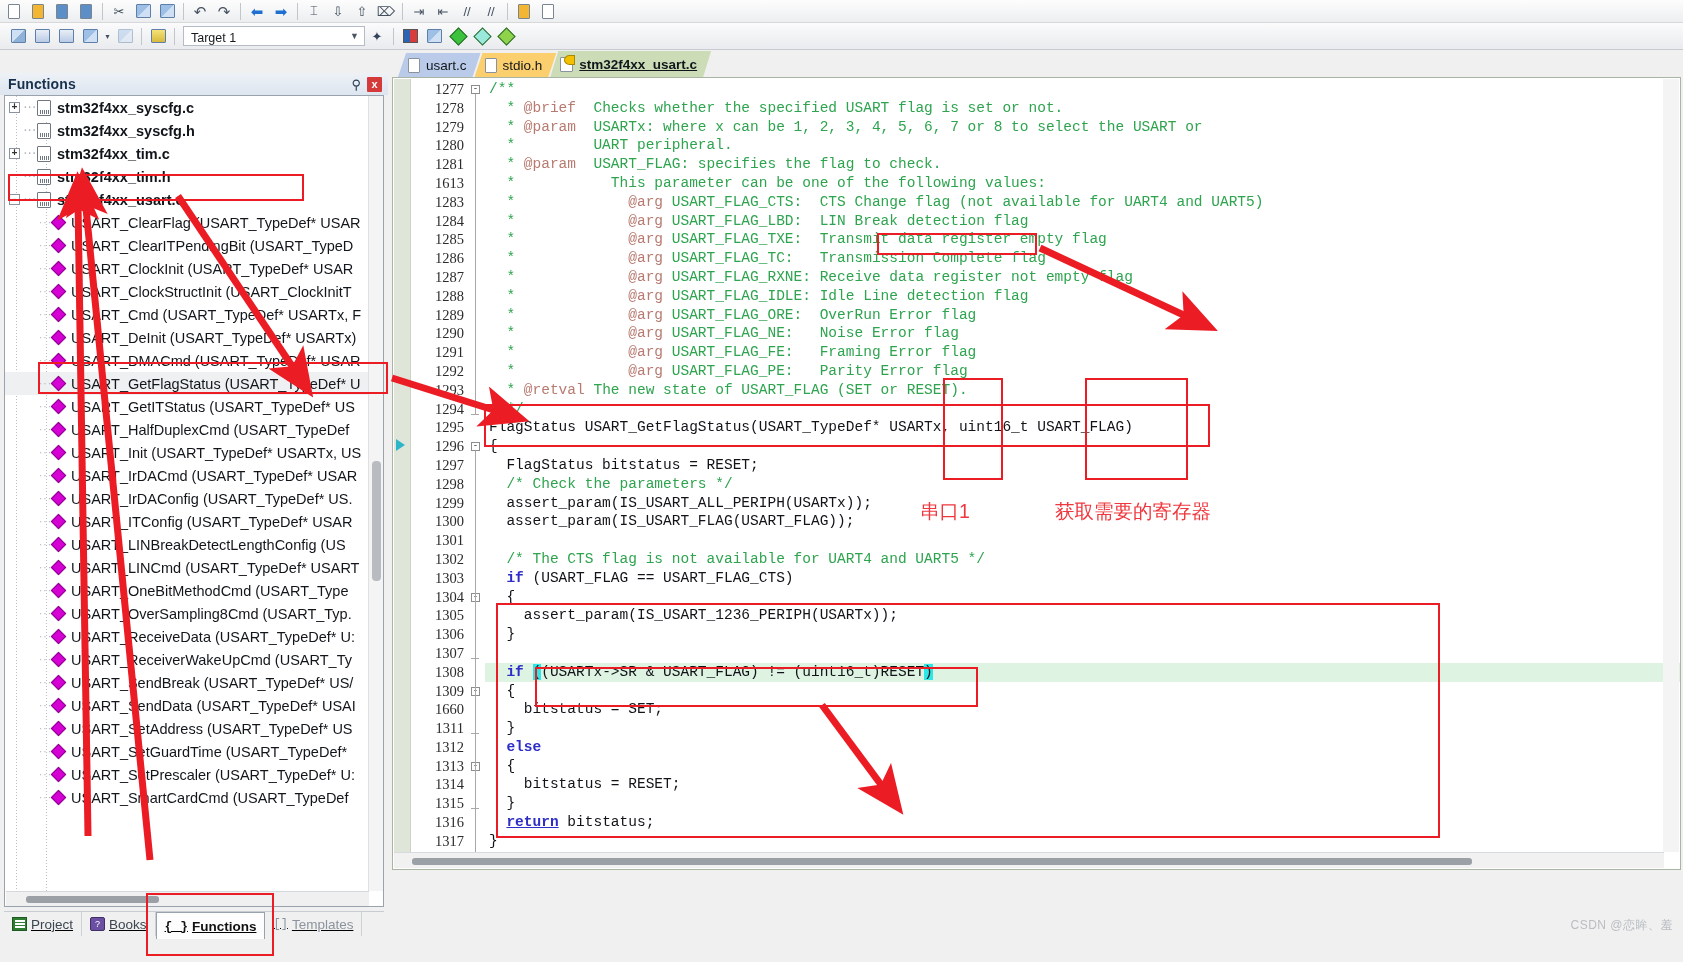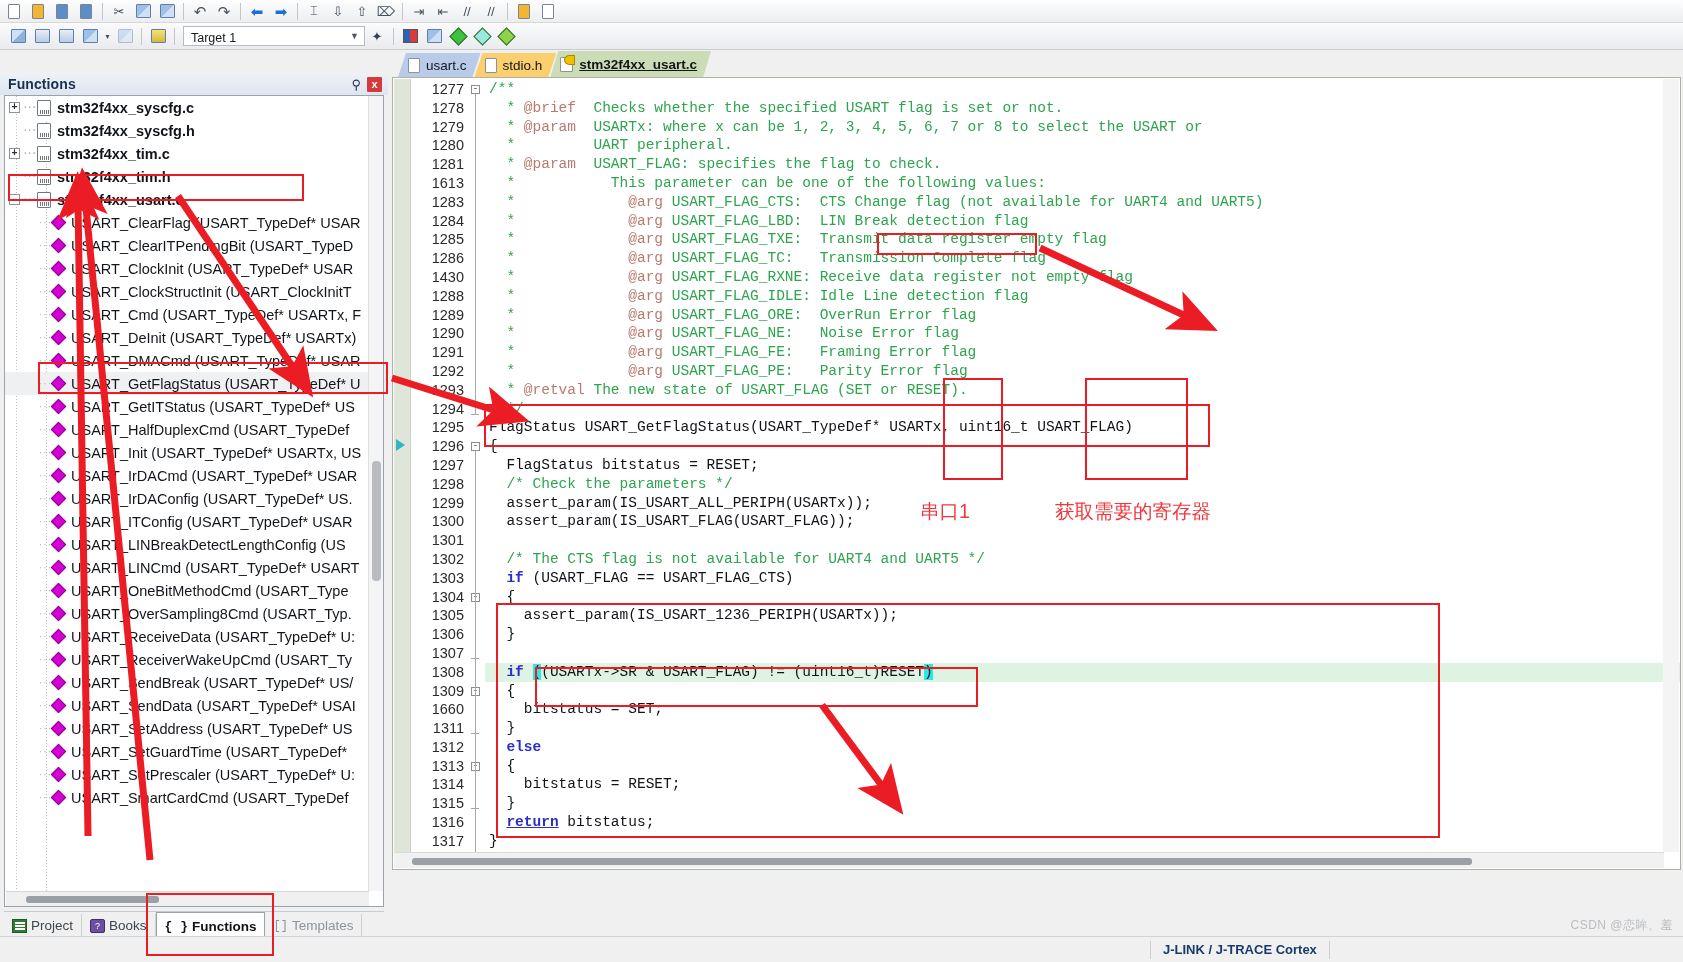--- a/index.html
+++ b/index.html
@@ -152,23 +152,24 @@
     background: #f4f4f4; border-left: 1px solid #e0e0e0;
   }
   .tree-vscroll .thumb {
     position: absolute; left: 3px; top: 365px; width: 9px; height: 120px;
     background: #b8bcc0; border-radius: 4px;
   }
 
   
   .dock-tabs {
     position: absolute; left: 4px; top: 838px; width: 380px; height: 28px;
-    display: flex; align-items: center;
+    display: flex; align-items: flex-start;
     border-top: 1px solid #c7ccd2;
     background: #f0f0f0;
+    text-decoration: underline;
   }
   .dock-tab {
     height: 24px; display: flex; align-items: center; gap: 4px;
     padding: 0 8px; font-size: 13.5px; color: #3c4650;
     border-right: 1px solid #ccd1d6;
   }
   .dock-tab.active {
     background: #fdfdfd; border: 1px solid #9aa3ad; border-bottom: none;
     color: #111; font-weight: bold; height: 27px;
   }
@@ -220,21 +221,21 @@
   .gutter-bp {
     position: absolute; left: 1px; top: 1px; width: 17px; bottom: 1px;
     background: #dfe6d9; border-right: 1px solid #cbd4c4;
   }
   .marker-arrow {
     position: absolute; left: 3px; top: 361px; width: 0; height: 0;
     border-left: 9px solid #2fb5c8; border-top: 6px solid transparent; border-bottom: 6px solid transparent;
   }
   .linenums {
     position: absolute; left: 18px; top: 2px; width: 56px;
-    font-family: Liberation Sans, sans-serif; font-size: 14.5px;
+    font-family: Liberation Serif, serif; font-size: 14.5px;
     color: #2b2b2b; text-align: right;
   }
   .linenums div { height: 18.8px; line-height: 18.8px; padding-right: 3px;}
   .foldcol {
     position: absolute; left: 74px; top: 2px; width: 18px; bottom: 0;
   }
   .foldcol .fline {
     position: absolute; left: 8px; width: 1px; background: #a8a8a8;
   }
   .fold-box {
@@ -622,21 +623,21 @@
           <div>1277</div>
           <div>1278</div>
           <div>1279</div>
           <div>1280</div>
           <div>1281</div>
           <div>1613</div>
           <div>1283</div>
           <div>1284</div>
           <div>1285</div>
           <div>1286</div>
-          <div>1430</div>
+          <div>1287</div>
           <div>1288</div>
           <div>1289</div>
           <div>1290</div>
           <div>1291</div>
           <div>1292</div>
           <div>1293</div>
           <div>1294</div>
           <div>1295</div>
           <div>1296</div>
           <div>1297</div>
@@ -679,26 +680,20 @@
         </div>
       <div class="codearea" id="code-host"><div class="cline"><span class="cmt">/**</span></div><div class="cline"><span class="cmt">  * </span><span class="tag">@brief</span><span class="cmt">  Checks whether the specified USART flag is set or not.</span></div><div class="cline"><span class="cmt">  * </span><span class="tag">@param</span><span class="cmt">  USARTx: where x can be 1, 2, 3, 4, 5, 6, 7 or 8 to select the USART or</span></div><div class="cline"><span class="cmt">  *         UART peripheral.</span></div><div class="cline"><span class="cmt">  * </span><span class="tag">@param</span><span class="cmt">  USART_FLAG: specifies the flag to check.</span></div><div class="cline"><span class="cmt">  *           This parameter can be one of the following values:</span></div><div class="cline"><span class="cmt">  *             </span><span class="tag">@arg</span><span class="cmt"> USART_FLAG_CTS:  CTS Change flag (not available for UART4 and UART5)</span></div><div class="cline"><span class="cmt">  *             </span><span class="tag">@arg</span><span class="cmt"> USART_FLAG_LBD:  LIN Break detection flag</span></div><div class="cline"><span class="cmt">  *             </span><span class="tag">@arg</span><span class="cmt"> USART_FLAG_TXE:  Transmit data register empty flag</span></div><div class="cline"><span class="cmt">  *             </span><span class="tag">@arg</span><span class="cmt"> USART_FLAG_TC:   Transmission Complete flag</span></div><div class="cline"><span class="cmt">  *             </span><span class="tag">@arg</span><span class="cmt"> USART_FLAG_RXNE: Receive data register not empty flag</span></div><div class="cline"><span class="cmt">  *             </span><span class="tag">@arg</span><span class="cmt"> USART_FLAG_IDLE: Idle Line detection flag</span></div><div class="cline"><span class="cmt">  *             </span><span class="tag">@arg</span><span class="cmt"> USART_FLAG_ORE:  OverRun Error flag</span></div><div class="cline"><span class="cmt">  *             </span><span class="tag">@arg</span><span class="cmt"> USART_FLAG_NE:   Noise Error flag</span></div><div class="cline"><span class="cmt">  *             </span><span class="tag">@arg</span><span class="cmt"> USART_FLAG_FE:   Framing Error flag</span></div><div class="cline"><span class="cmt">  *             </span><span class="tag">@arg</span><span class="cmt"> USART_FLAG_PE:   Parity Error flag</span></div><div class="cline"><span class="cmt">  * </span><span class="tag">@retval</span><span class="cmt"> The new state of USART_FLAG (SET or RESET).</span></div><div class="cline"><span class="cmt">  */</span></div><div class="cline"><span class="plain">FlagStatus USART_GetFlagStatus(USART_TypeDef* USARTx, uint16_t USART_FLAG)</span></div><div class="cline"><span class="plain">{</span></div><div class="cline"><span class="plain">  FlagStatus bitstatus = RESET;</span></div><div class="cline"><span class="cmt">  /* Check the parameters */</span></div><div class="cline"><span class="plain">  assert_param(IS_USART_ALL_PERIPH(USARTx));</span></div><div class="cline"><span class="plain">  assert_param(IS_USART_FLAG(USART_FLAG));</span></div><div class="cline"><span class="plain"></span></div><div class="cline"><span class="cmt">  /* The CTS flag is not available for UART4 and UART5 */</span></div><div class="cline"><span class="plain">  </span><span class="kw">if</span><span class="plain"> (USART_FLAG == USART_FLAG_CTS)</span></div><div class="cline"><span class="plain">  {</span></div><div class="cline"><span class="plain">    assert_param(IS_USART_1236_PERIPH(USARTx));</span></div><div class="cline"><span class="plain">  }</span></div><div class="cline"><span class="plain"></span></div><div class="cline hl"><span class="plain">  </span><span class="kw">if</span><span class="plain"> </span><span class="brmatch">(</span><span class="plain">(USARTx-&gt;SR &amp; USART_FLAG) != (uint16_t)RESET</span><span class="brmatch">)</span></div><div class="cline"><span class="plain">  {</span></div><div class="cline"><span class="plain">    bitstatus = SET;</span></div><div class="cline"><span class="plain">  }</span></div><div class="cline"><span class="plain">  </span><span class="kw">else</span></div><div class="cline"><span class="plain">  {</span></div><div class="cline"><span class="plain">    bitstatus = RESET;</span></div><div class="cline"><span class="plain">  }</span></div><div class="cline"><span class="plain">  </span><span class="kw-u">return</span><span class="plain"> bitstatus;</span></div><div class="cline"><span class="plain">}</span></div></div>
 
       <div class="code-vscroll"></div>
       <div class="code-hscroll">
         <div class="thumb"></div>
       </div>
     </div>
   </div>
 
-  <div class="statusbar">
-    <div style="width:1150px"></div>
-    <div class="status-sep"></div>
-    <div class="status-cell">J-LINK / J-TRACE Cortex</div>
-    <div class="status-sep"></div>
-  </div>
   <div class="watermark">CSDN @恋眸、羞</div>
 
   <div class="overlay">
 
     <div class="rbox" style="left:8px;  top:174px; width:296px; height:27px;"></div>
     <div class="rbox" style="left:38px; top:362px; width:350px; height:32px;"></div>
     <div class="rbox" style="left:146px;top:893px; width:128px; height:63px;"></div>
 
     <div class="rbox" style="left:877px; top:233px; width:160px; height:22px;"></div>
     <div class="rbox" style="left:484px; top:404px; width:726px; height:43px;"></div>

